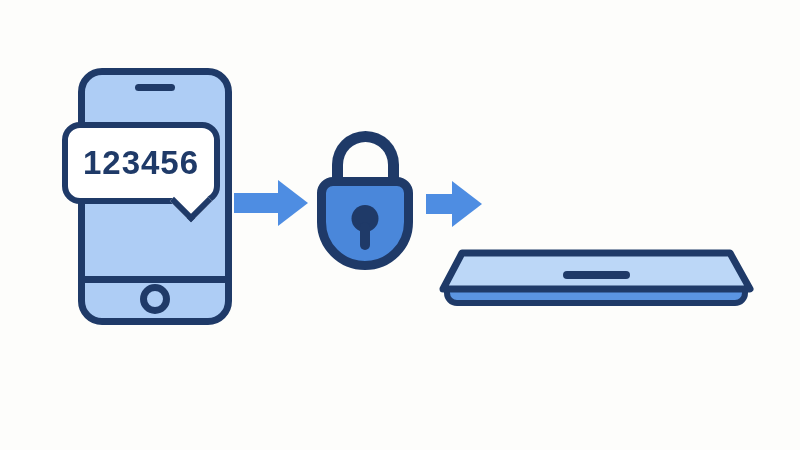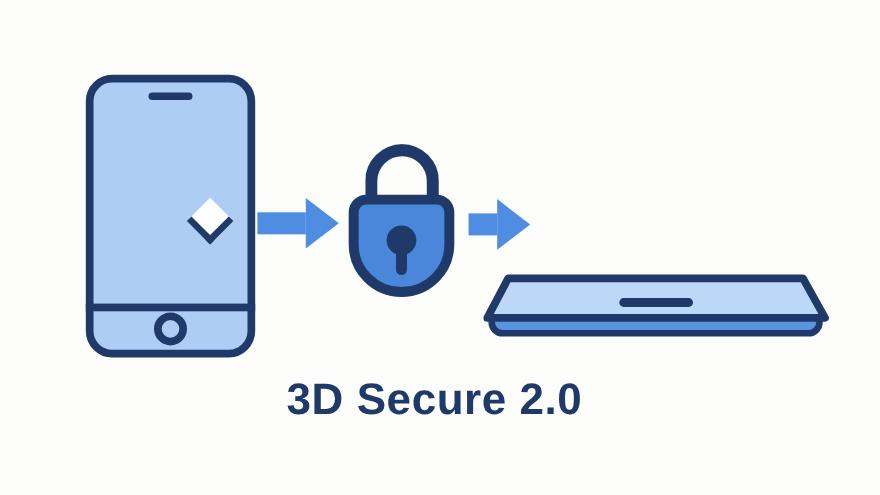--- a/index.html
+++ b/index.html
@@ -174,20 +174,23 @@
     <div class="head"></div>
   </div>
 
   <div class="phone">
     <div class="phone-speaker"></div>
     <div class="phone-divider"></div>
     <div class="phone-home"></div>
   </div>
 
   <div class="sms-tail"></div>
+  <div class="sms-bubble">
+    <span class="sms-code">123456</span>
+  </div>
 
   <div class="big-lock">
     <div class="shackle"></div>
     <div class="body">
       <div class="key-circle"></div>
       <div class="key-stem"></div>
     </div>
   </div>
 
   <svg class="laptop-base" width="324" height="62" viewBox="0 0 324 62">
@@ -195,15 +198,14 @@
     <polygon points="26,7 294,7 314,43 7,43" fill="#bcd7f7" stroke="#1f3a68" stroke-width="7" stroke-linejoin="round"></polygon>
     <rect x="127" y="25" width="67" height="8" rx="4" fill="#1f3a68"></rect>
   </svg>
 
 
   <div class="arrow arrow-2">
     <div class="shaft"></div>
     <div class="head"></div>
   </div>
 
-  <div class="caption">3D Secure 2.0</div>
 
 </div>
 
 </body></html>

